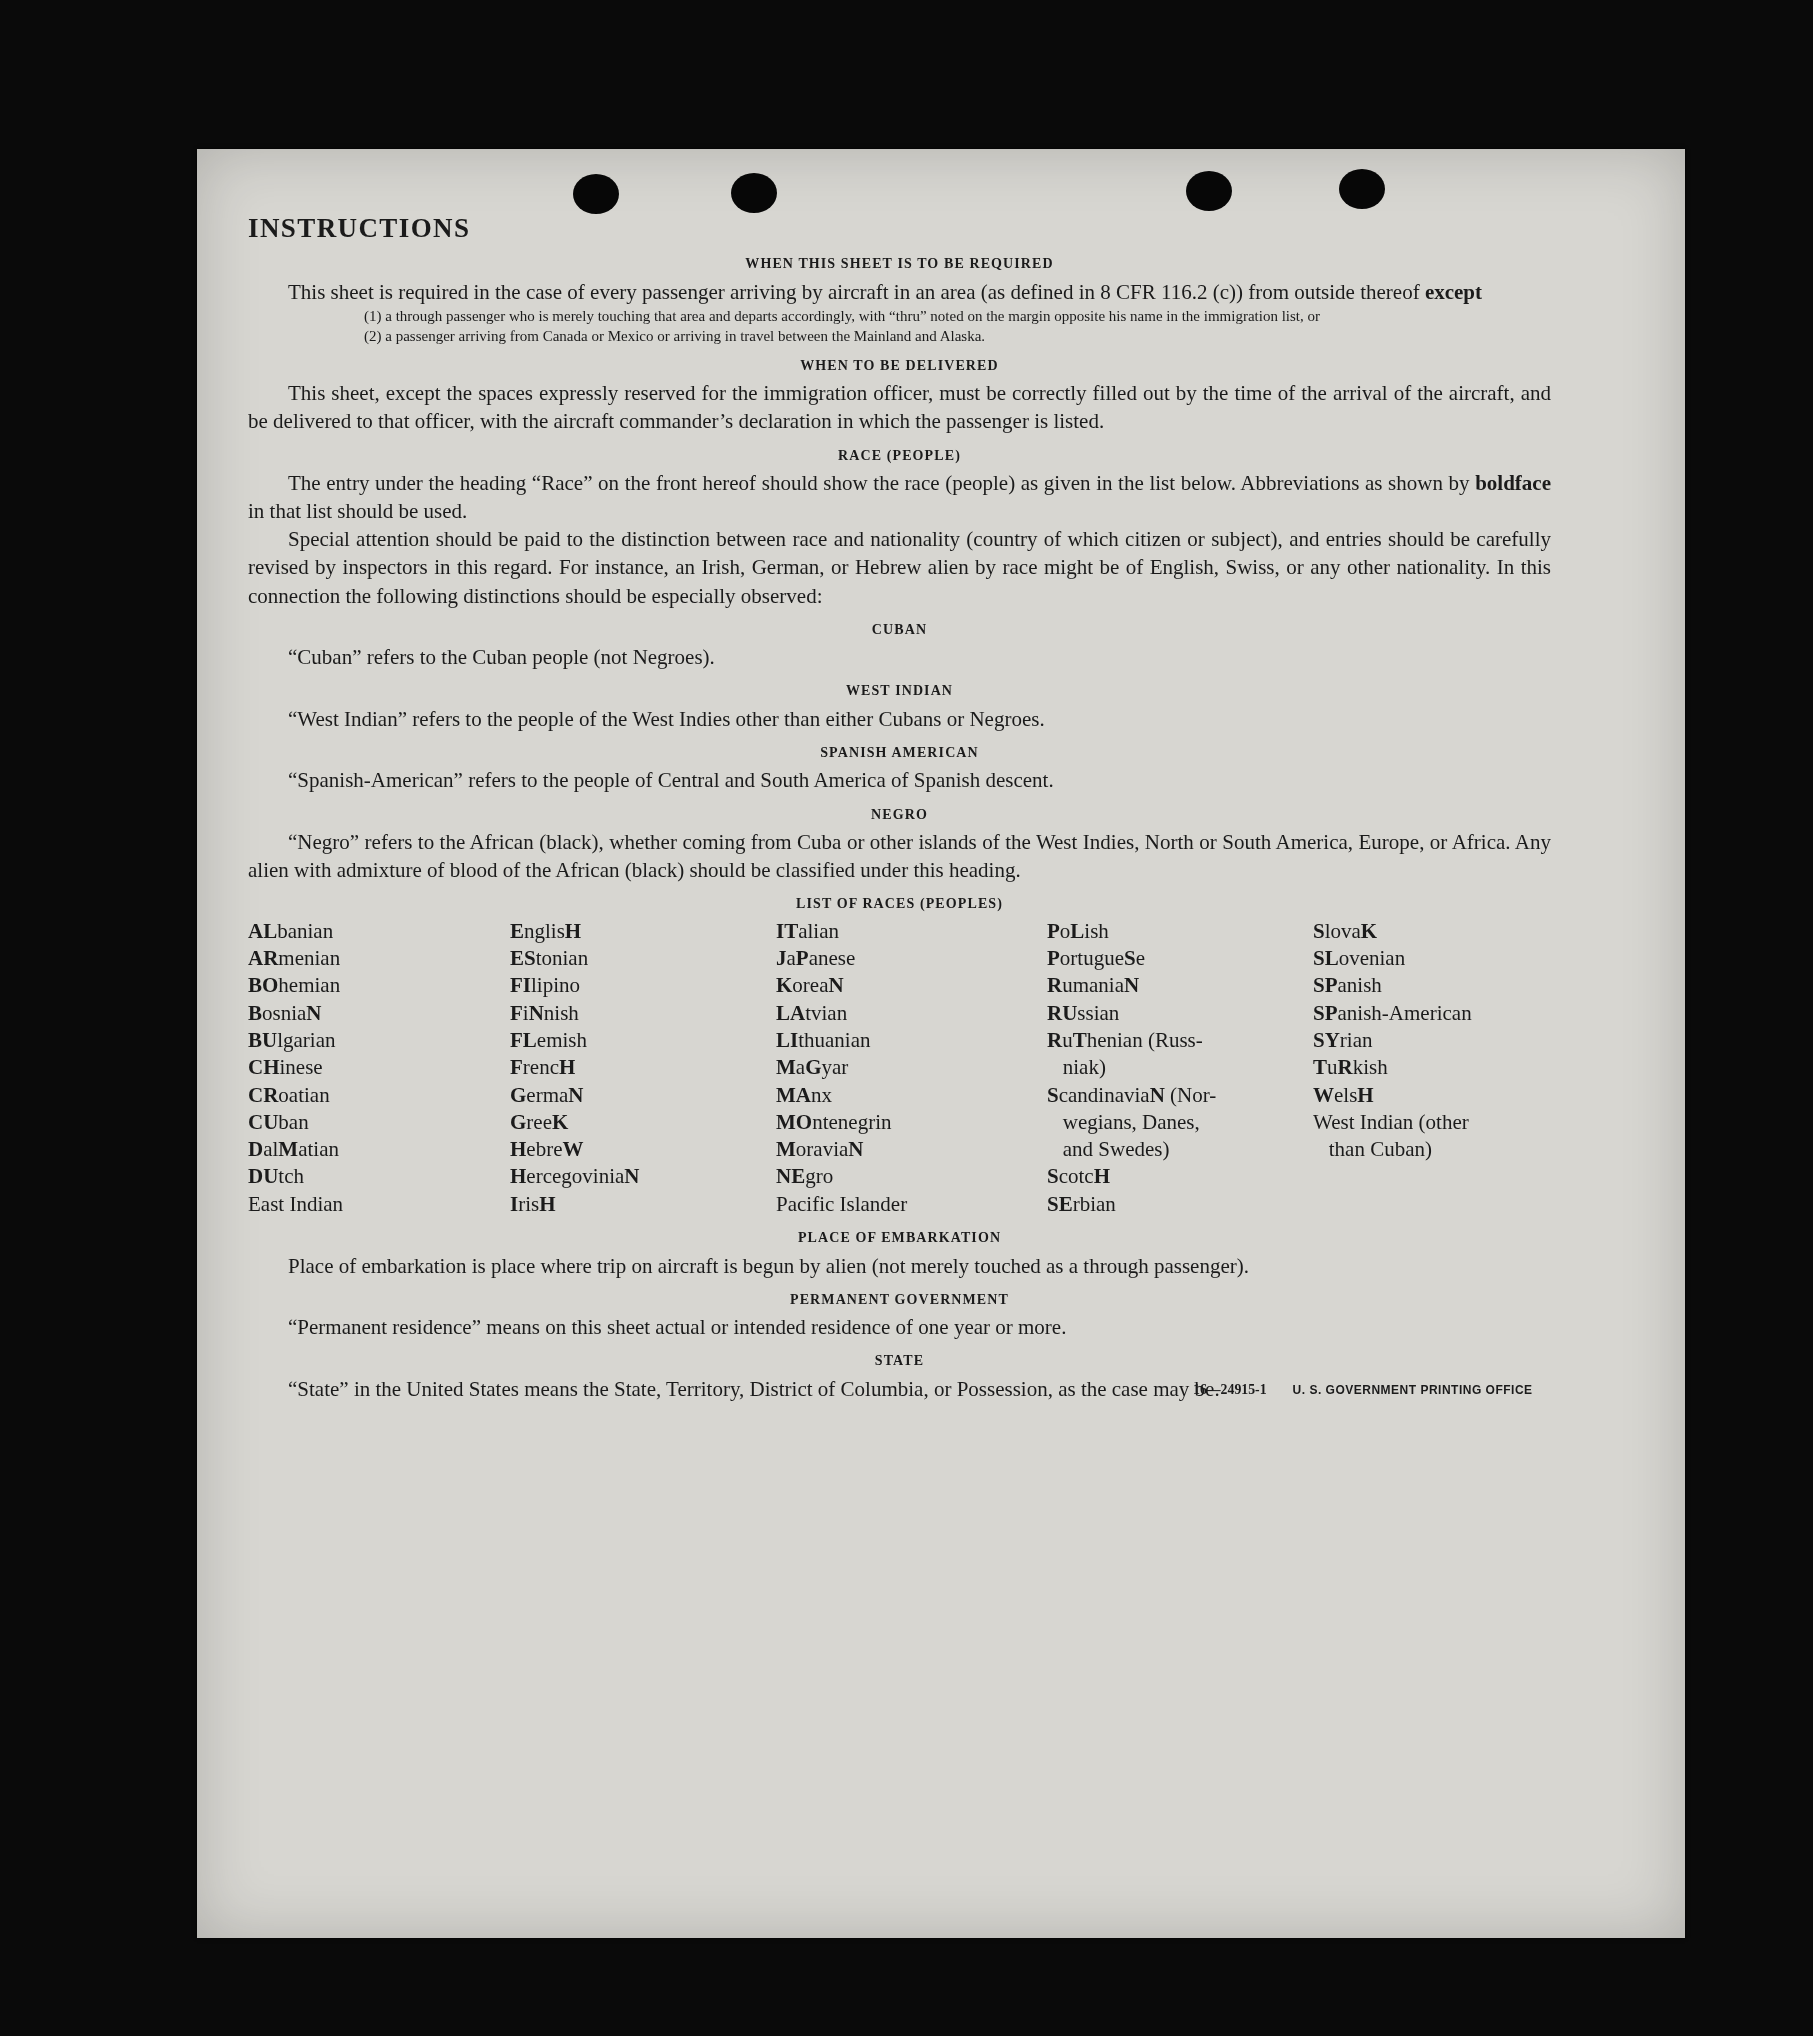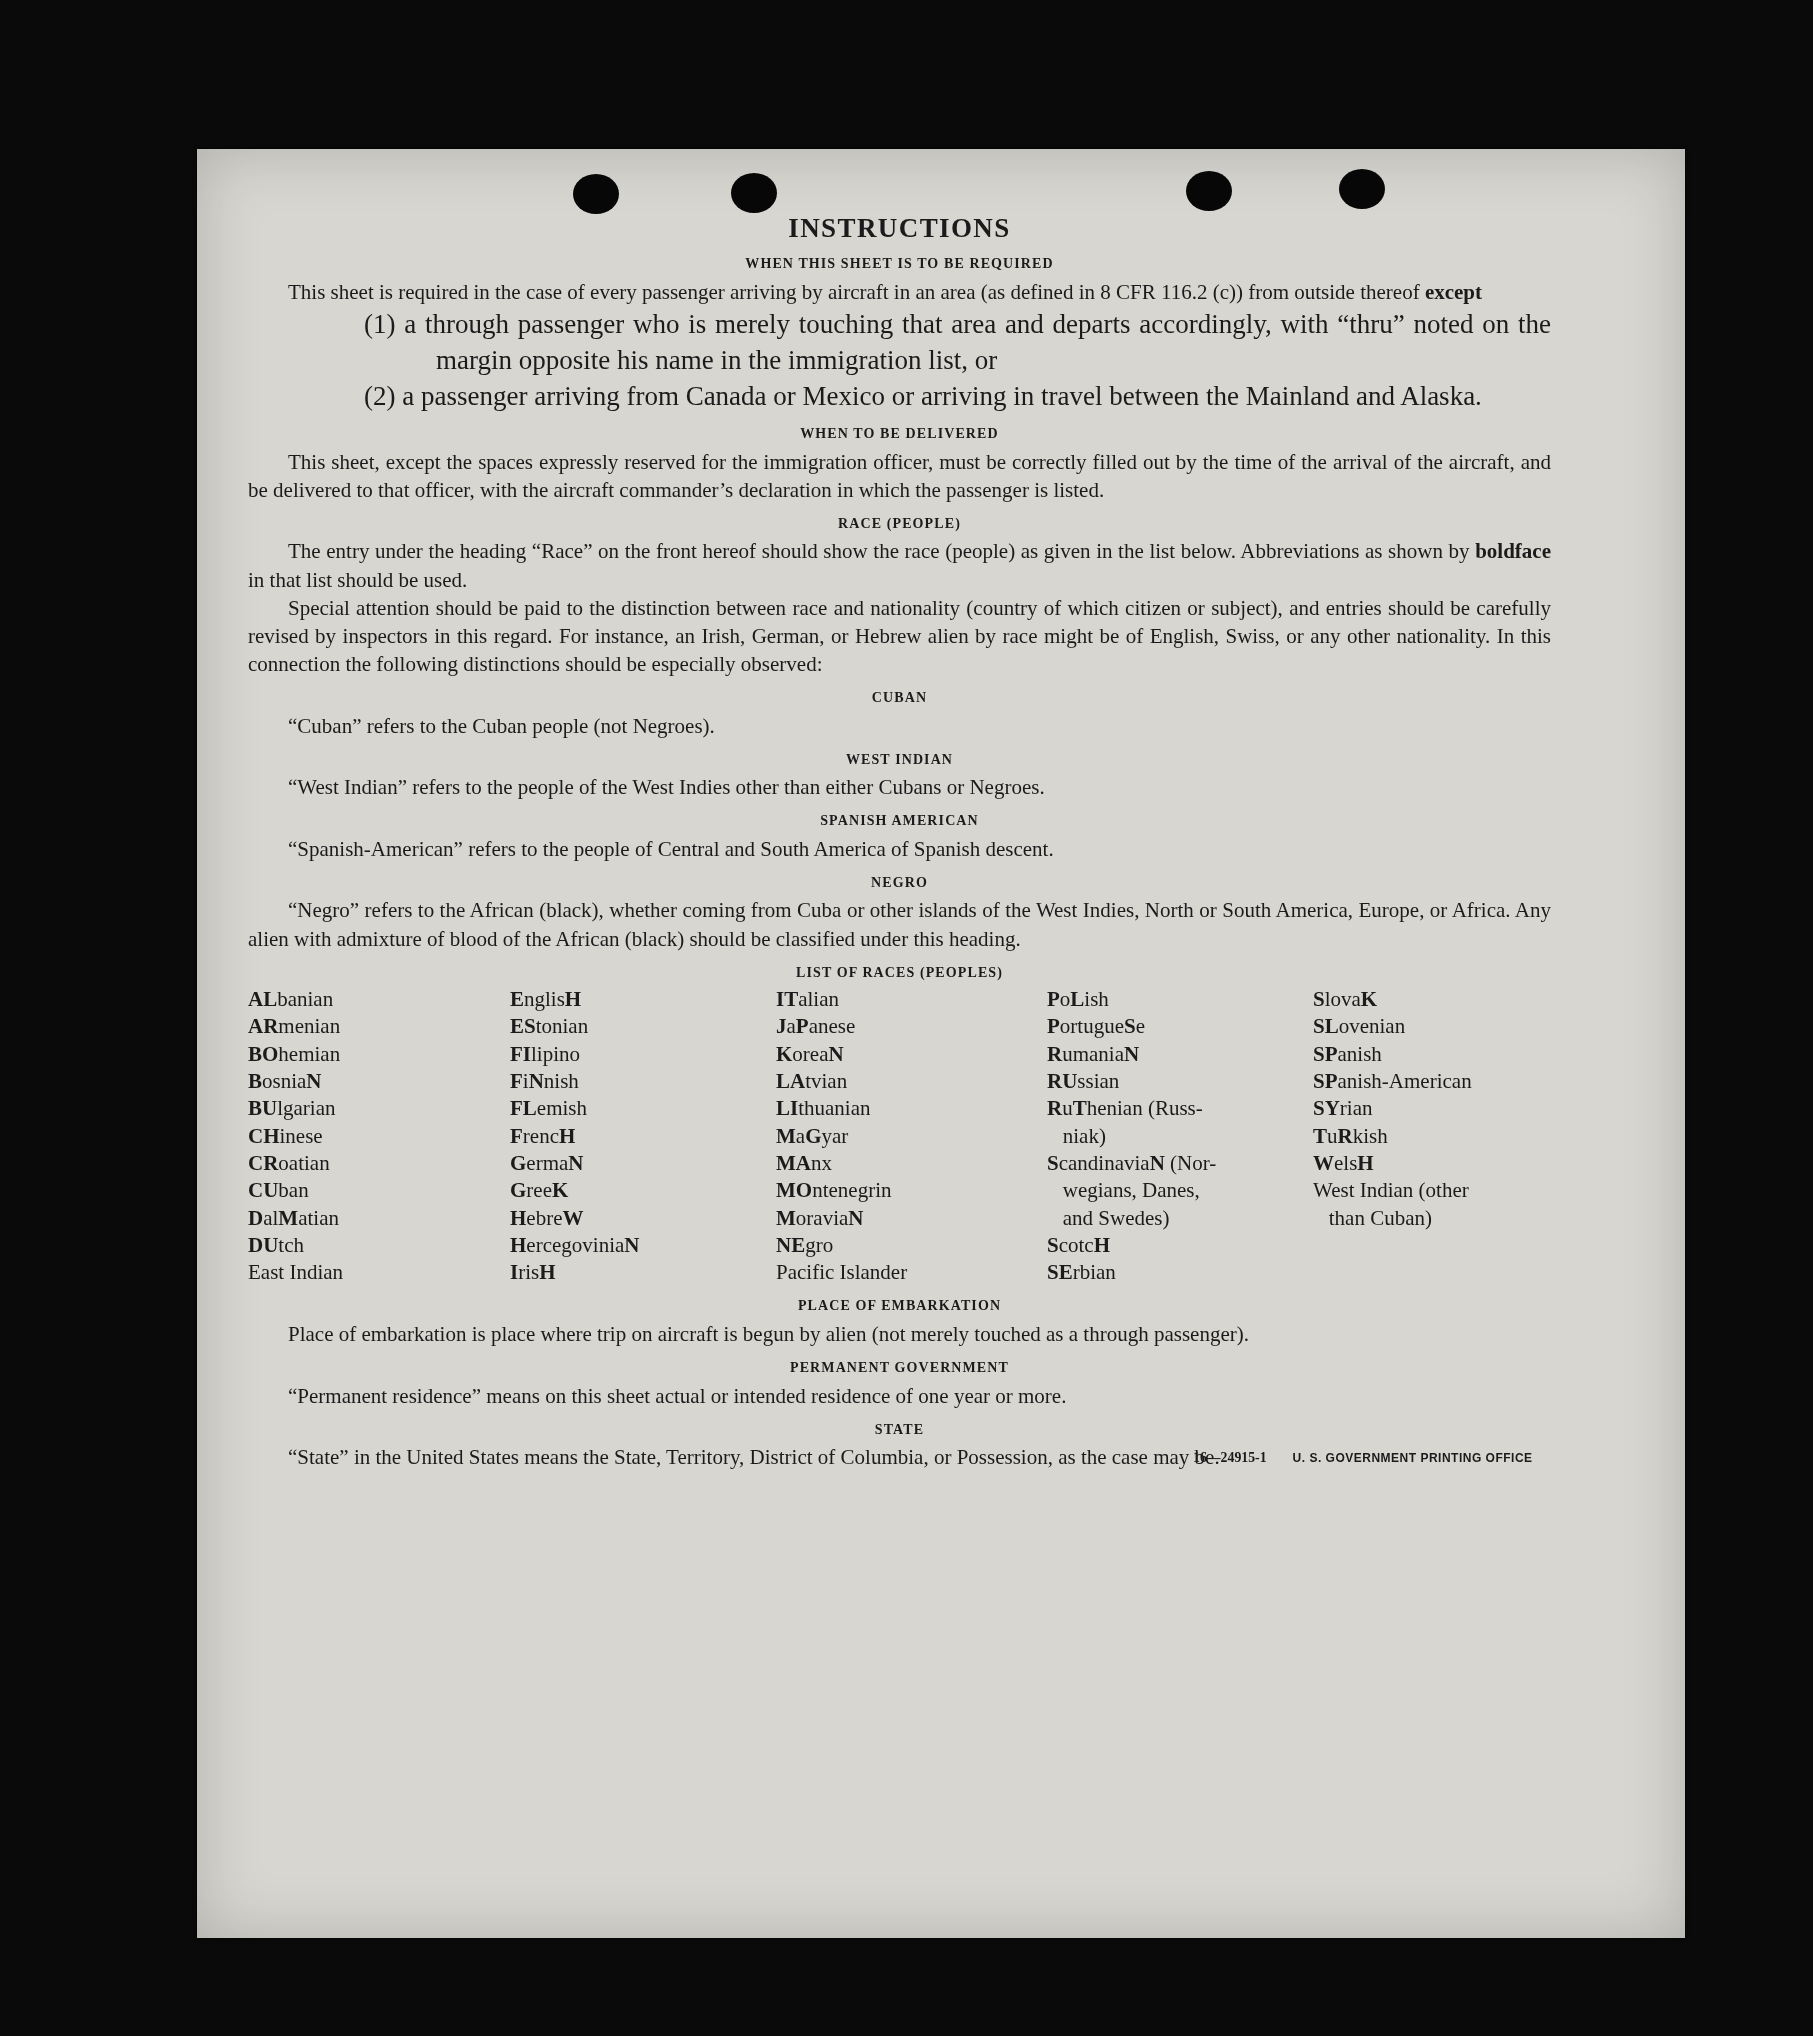--- a/index.html
+++ b/index.html
@@ -26,42 +26,42 @@
     width:46px; height:40px;
     border-radius:50%;
     background:#070707;
     z-index:5;
   }
   .hole1 { left:573px; top:174px; }
   .hole2 { left:731px; top:173px; }
   .hole3 { left:1186px; top:171px; }
   .hole4 { left:1339px; top:169px; }
   .doc-title {
-    text-align:center;
+    text-align:left;
     font-size:27px;
     font-weight:bold;
     letter-spacing:1.4px;
     margin:0 0 7.3px 0;
   }
   .section-heading {
     text-align:center;
     font-weight:bold;
     font-size:14px;
     letter-spacing:1.1px;
     margin:12px 0 5.5px 0;
   }
   p.para {
     font-size:21px;
     line-height:1.34;
     margin:0;
     text-indent:40px;
     text-align:justify;
   }
   .num-item {
-    font-size:27px;
+    font-size:15px;
     line-height:1.34;
     padding-left:188px;
     text-indent:-72px;
     text-align:justify;
   }
   .num-item .num { font-weight:normal; }
   .races {
     display:flex;
     margin:1.8px 0 0 0;
   }

